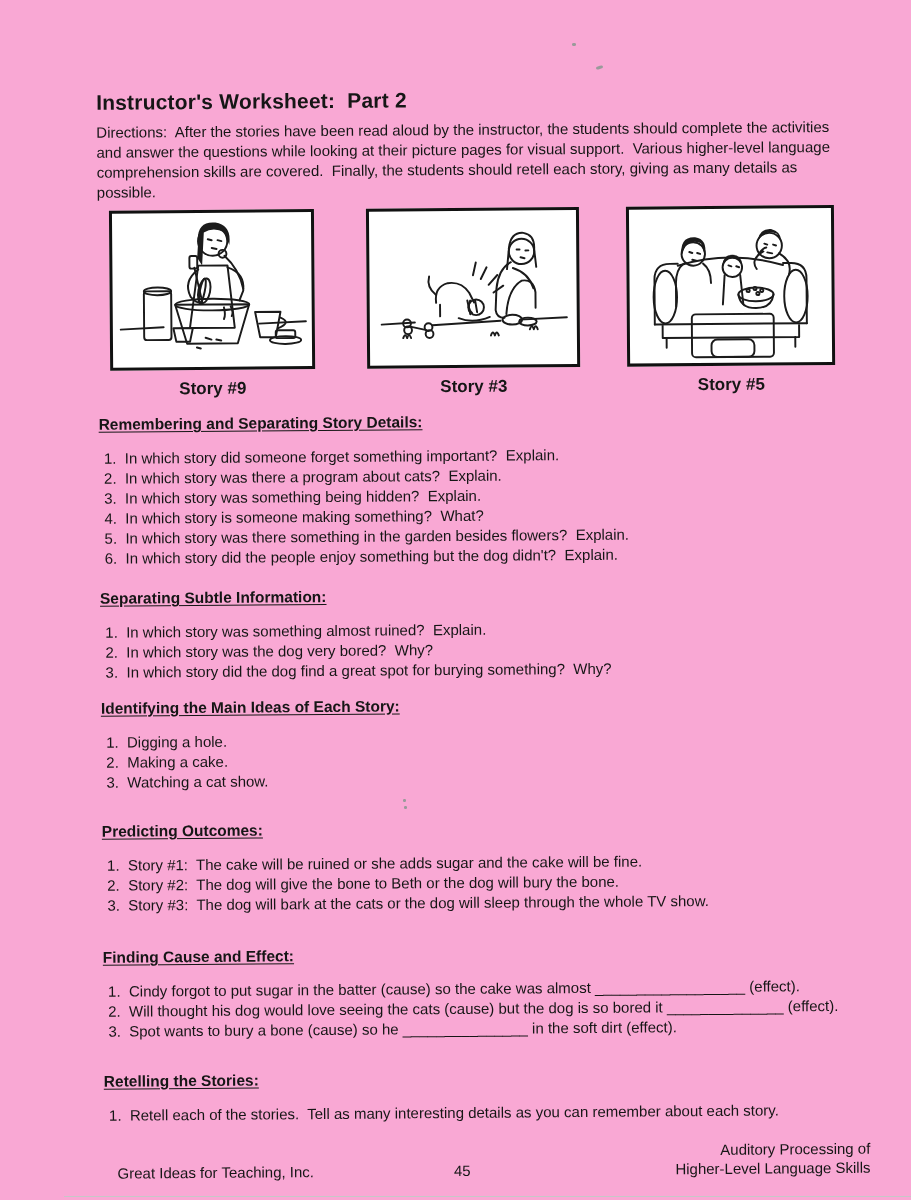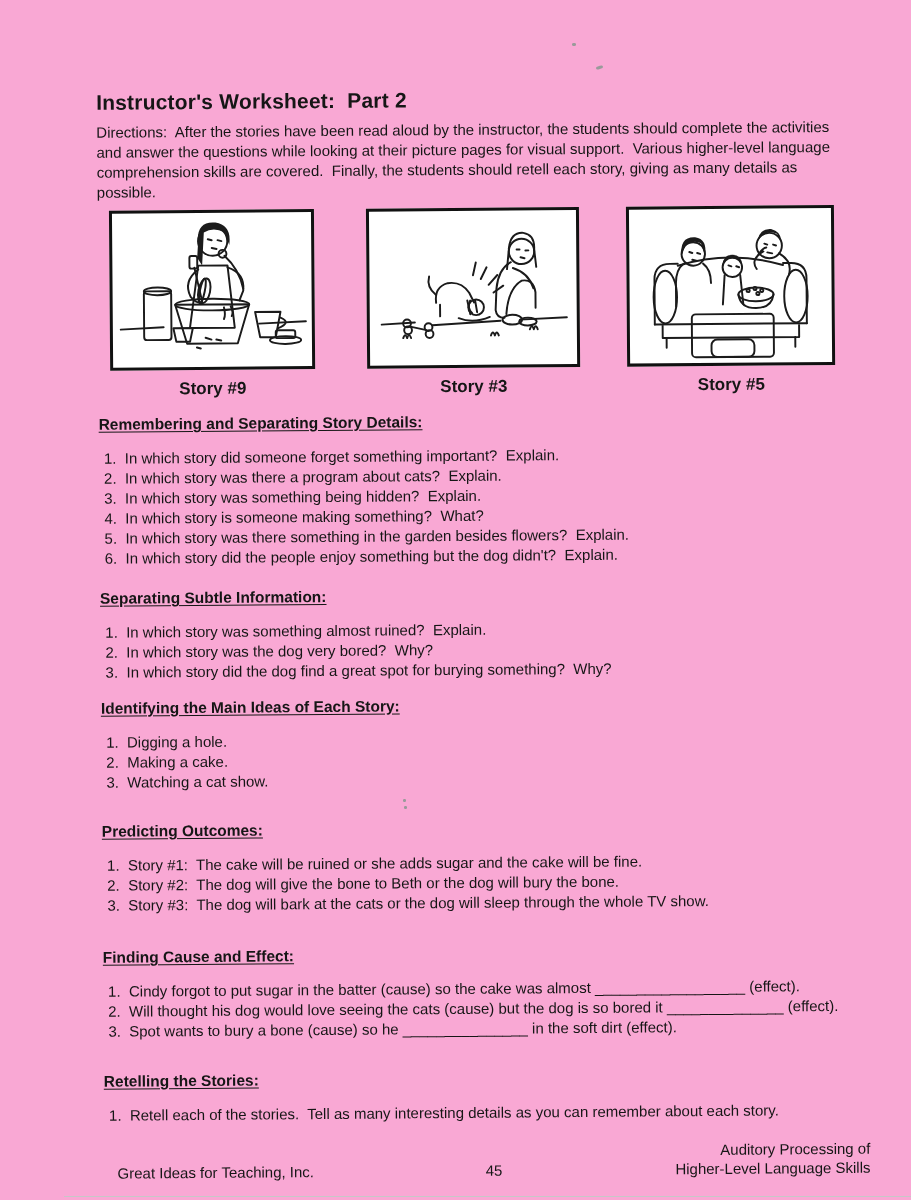--- a/index.html
+++ b/index.html
@@ -23,21 +23,21 @@
                text-decoration:underline;text-underline-offset:2px;}
   .sec1{margin-top:14px;} .sec2{margin-top:20px;} .sec3{margin-top:16px;}
   .sec4{margin-top:29px;} .sec5{margin-top:32px;} .sec6{margin-top:30px;}
   ol.qlist{list-style:none;margin:14px 0 0 0;padding:0 0 0 5px;counter-reset:q;}
   ol.qlist li{counter-increment:q;font-size:15px;line-height:20px;white-space:pre;}
   ol.qlist li::before{content:counter(q) ".  ";}
   
   .footer{display:flex;align-items:flex-end;margin-top:19px;padding-left:13px;
           font-size:15px;line-height:19px;}
   .footer .left{flex:1;}
-  .footer .mid{width:80px;text-align:center;}
+  .footer .mid{width:80px;}
   .footer .right{flex:1;text-align:right;}
   
   .speck{position:absolute;background:#9a9a9a;border-radius:40%;}
   .sp1{left:596px;top:66px;width:7px;height:3px;transform:rotate(-15deg);}
   .sp2{left:572px;top:43px;width:4px;height:3px;}
   .sp3{left:403px;top:799px;width:3px;height:3px;}
   .sp4{left:404px;top:806px;width:3px;height:3px;}
   .edge-line{position:absolute;left:64px;right:0;bottom:3px;height:1px;background:#c7c7c7;}
   .sketch{stroke:#1b1b1b;fill:none;stroke-width:2;stroke-linecap:round;stroke-linejoin:round;}
 </style>

